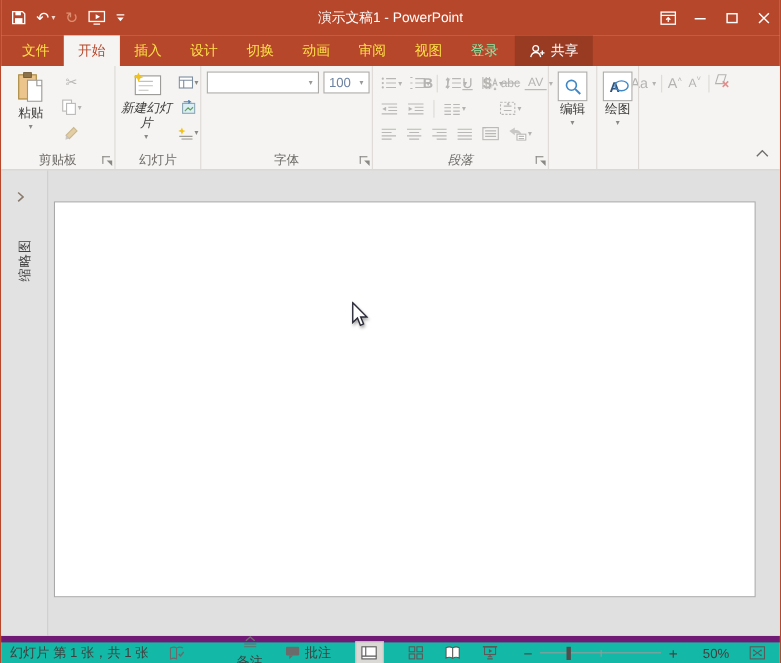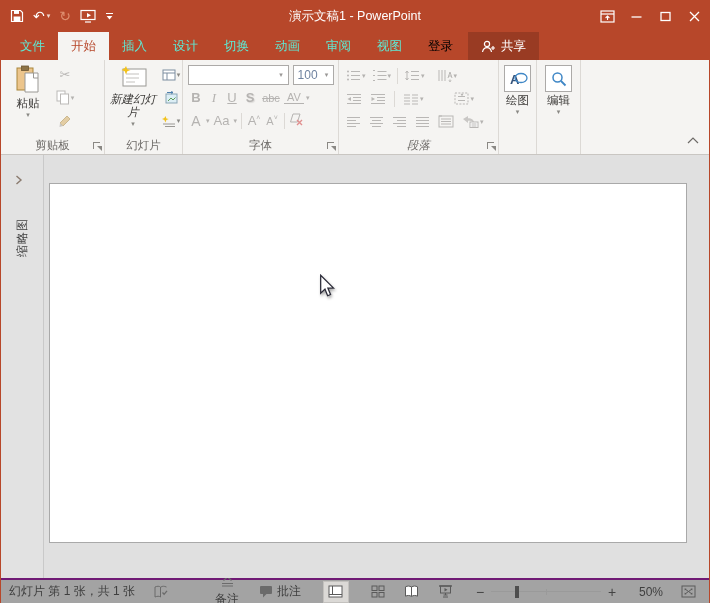--- a/index.html
+++ b/index.html
@@ -15,43 +15,43 @@
   .qat .qbtn{ display:flex; align-items:center; color:#fff; cursor:default; }
   .qbtn svg{ display:block; }
   .qat .caret{ font-size:7px; color:#f2d9cf; margin-left:2px; }
   .dim{ opacity:.55; }
   .win-title{ position:absolute; left:0; right:0; text-align:center; color:#fff; font-size:12.5px; }
   .win-controls{ margin-left:auto; display:flex; z-index:2; }
   .win-controls .wbtn{ width:29px; height:32px; display:flex; align-items:center; justify-content:center; color:#fff; }
 
   
   .tabrow{ height:28px; background:#b7472a; display:flex; align-items:stretch; padding-left:6px; flex:none; }
-  .tab{ padding:0 13px; display:flex; align-items:center; gap:5px; color:#5eead4; font-size:12.5px; white-space:nowrap; }
+  .tab{ padding:0 13px; display:flex; align-items:center; gap:5px; color:#fde047; font-size:12.5px; white-space:nowrap; }
   .tab.active{ background:#f5f4f2; color:#b7472a; }
   .tab.tellme{ color:rgba(255,230,218,.75); }
   .tab.share{ background:rgba(0,0,0,.16); color:#fff; margin-left:2px; }
-  .tab.signin{ color:#000000; }
+  .tab.signin{ color:#86efac; }
 
   
   .ribbon{ height:95px; background:#f5f4f2; border-bottom:1px solid #c9c6c2; display:flex; flex:none; }
   .rgroup{ display:flex; flex-direction:column; border-right:1px solid #dcd9d5; }
   .rg-body{ flex:1; display:flex; padding:3px 3px 0 3px; }
   .rg-foot{ height:17px; display:flex; align-items:center; justify-content:center; font-size:11.5px; color:#6e6b68; position:relative; padding:0 8px; }
   .launcher{ position:absolute; right:2px; bottom:3px; width:9px; height:9px; }
   .launcher::before{ content:""; position:absolute; left:0; top:0; width:6px; height:6px; border-top:1px solid #8a8884; border-left:1px solid #8a8884; }
   .launcher::after{ content:""; position:absolute; right:0; bottom:0; border-left:5px solid transparent; border-bottom:5px solid #8a8884; transform:rotate(-90deg); }
   .bigbtn{ display:flex; flex-direction:column; align-items:center; padding:2px 3px 0; }
   .bigbtn .blabel{ font-size:11.5px; color:#3c3a38; line-height:13px; text-align:center; margin-top:2px; white-space:nowrap;}
   .bigbtn .caret{ font-size:7px; color:#8a8884; margin-top:1px; }
   .minicol{ display:flex; flex-direction:column; justify-content:flex-start; gap:2px; padding:1px 2px; }
   .mbtn{ height:21px; min-width:22px; display:flex; align-items:center; justify-content:center; gap:1px; }
   .caret7{ font-size:7px; color:#b4b2b0; }
   .caret7.en{ color:#8a8884; }
   .dis{ color:#b9b7b5; }
-  .fontrows{ display:flex; flex-direction:column; width:150px; }
+  .fontrows{ display:flex; flex-direction:row; width:150px;gap:41px; }
   .frow{ height:23px; display:flex; align-items:center; gap:4px; padding:0 2px; }
   .combo{ background:#fff; border:1px solid #acaaa8; height:20px; display:flex; align-items:center; }
   .combo .cval{ flex:1; padding-left:4px; font-size:12px; color:#6f83a0; }
   .combo .ccaret{ width:13px; text-align:center; font-size:7px; color:#9a9896; }
   .fmt{ font-size:13px; color:#b5b3b1; width:16px; text-align:center; }
   .vdiv{ width:1px; height:16px; background:#dcd9d5; margin:0 2px; }
   .prows{ display:flex; flex-direction:column; width:156px; }
   .picon{ display:flex; align-items:center; gap:1px; padding:0 2px; }
   .boxicon{ width:27px; height:27px; border:1px solid #acaaa8; background:#fff; display:flex; align-items:center; justify-content:center; }
   .rg-rest{ flex:1; position:relative; border-right:none; }
@@ -60,21 +60,21 @@
   
   .bodyarea{ flex:1; display:flex; min-height:0; }
   .thumbpane{ width:43px; background:#e2e2e2; border-right:1px solid #c9c9c9; position:relative; flex:none; }
   .pane-expand{ position:absolute; top:16px; left:14px; }
   .pane-label{ position:absolute; top:72px; left:0; width:43px; text-align:center; }
   .pane-label span{ display:inline-block; transform:rotate(-90deg); font-size:12px; color:#3f3f3f; letter-spacing:1px; white-space:nowrap; }
   .canvas{ flex:1; position:relative; background:#e0e0e0; }
   .slide{ position:absolute; left:5px; top:28px; width:638px; height:360px; background:#fff; border:1px solid #a9a9a9; }
 
   
-  .statusbar{ height:25px; background:#a3a3a3; border-top:2px solid #701a75; display:flex; align-items:center; font-size:12px; color:#3f3f3f; flex:none; padding:0 8px; }
+  .statusbar{ height:25px; background:#14b8a6; border-top:6px solid #701a75; display:flex; align-items:center; font-size:12px; color:#3f3f3f; flex:none; padding:0 8px; }
   .sb-item{ display:flex; align-items:center; gap:4px; white-space:nowrap; }
   .sb-left{ display:flex; align-items:center; }
   .sb-right{ margin-left:auto; display:flex; align-items:center; }
   .viewbtn{ width:26px; height:22px; display:flex; align-items:center; justify-content:center; }
   .viewbtn.active{ background:#dbd9d6; border:1px solid #c3c1be; }
   .zoomtrack{ position:relative; width:110px; height:14px; margin:0 4px; }
   .zoomtrack .track{ position:absolute; left:0; right:0; top:6px; height:1px; background:#9a9a9a; }
   .zoomtrack .tick{ position:absolute; left:50%; top:4px; width:1px; height:6px; background:#9a9a9a; }
   .zoomtrack .handle{ position:absolute; left:22%; top:1px; width:4px; height:12px; background:#4e4e4e; }
   .zbtn{ width:14px; text-align:center; font-size:14px; color:#444; }
@@ -409,52 +409,52 @@
             </span>
           </div>
         </div>
       </div>
       <div class="rg-foot">
         <span>段落</span>
         <span class="launcher"></span>
       </div>
     </div>
 
+    <div class="rgroup" style="width:44px;">
+      <div class="rg-body" style="justify-content:center;">
+        <div class="bigbtn">
+          <span class="boxicon">
+            <svg width="16" height="16" viewBox="0 0 16 16">
+                <circle cx="6.5" cy="6.5" r="4.5" fill="none" stroke="#3f87c6" stroke-width="1.5"></circle>
+                <path d="M10 10l4.5 4.5" stroke="#3f87c6" stroke-width="1.8"></path>
+              </svg>
+          </span>
+          <span class="blabel">编辑</span>
+          <span class="caret">▾</span>
+        </div>
+      </div>
+      <div class="rg-foot"></div>
+    </div>
+
     <div class="rgroup" style="width:38px;">
       <div class="rg-body" style="justify-content:center;">
         <div class="bigbtn">
           <span class="boxicon">
             <svg width="20" height="18" viewBox="0 0 20 18">
                 <text x="2" y="14" font-size="13" font-weight="bold" fill="#33527a" font-family="Liberation Sans, sans-serif">A</text>
                 <ellipse cx="13" cy="8" rx="6" ry="4.5" fill="none" stroke="#3f87c6" stroke-width="1.3"></ellipse>
               </svg>
           </span>
           <span class="blabel">绘图</span>
           <span class="caret">▾</span>
         </div>
       </div>
       <div class="rg-foot"></div>
     </div>
 
-    <div class="rgroup" style="width:44px;">
-      <div class="rg-body" style="justify-content:center;">
-        <div class="bigbtn">
-          <span class="boxicon">
-            <svg width="16" height="16" viewBox="0 0 16 16">
-                <circle cx="6.5" cy="6.5" r="4.5" fill="none" stroke="#3f87c6" stroke-width="1.5"></circle>
-                <path d="M10 10l4.5 4.5" stroke="#3f87c6" stroke-width="1.8"></path>
-              </svg>
-          </span>
-          <span class="blabel">编辑</span>
-          <span class="caret">▾</span>
-        </div>
-      </div>
-      <div class="rg-foot"></div>
-    </div>
-
     <div class="rgroup rg-rest">
       <span class="collapse">
         <svg width="12" height="7" viewBox="0 0 12 7">
             <path d="M1 6l5-5 5 5" fill="none" stroke="#6e6b68" stroke-width="1.2"></path>
           </svg>
       </span>
     </div>
   </div>
 
   <div class="bodyarea">

